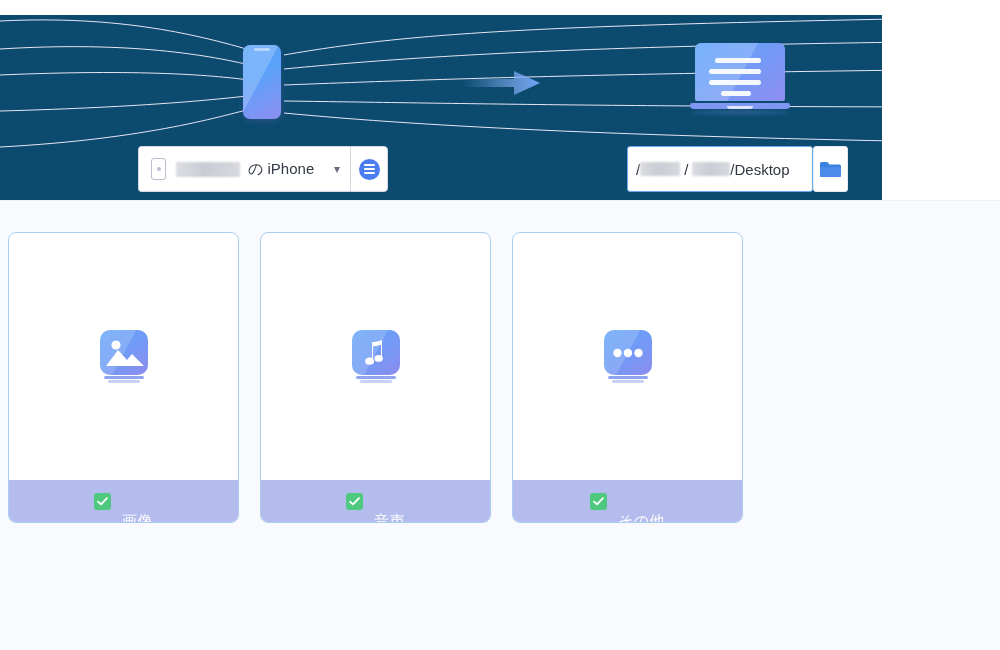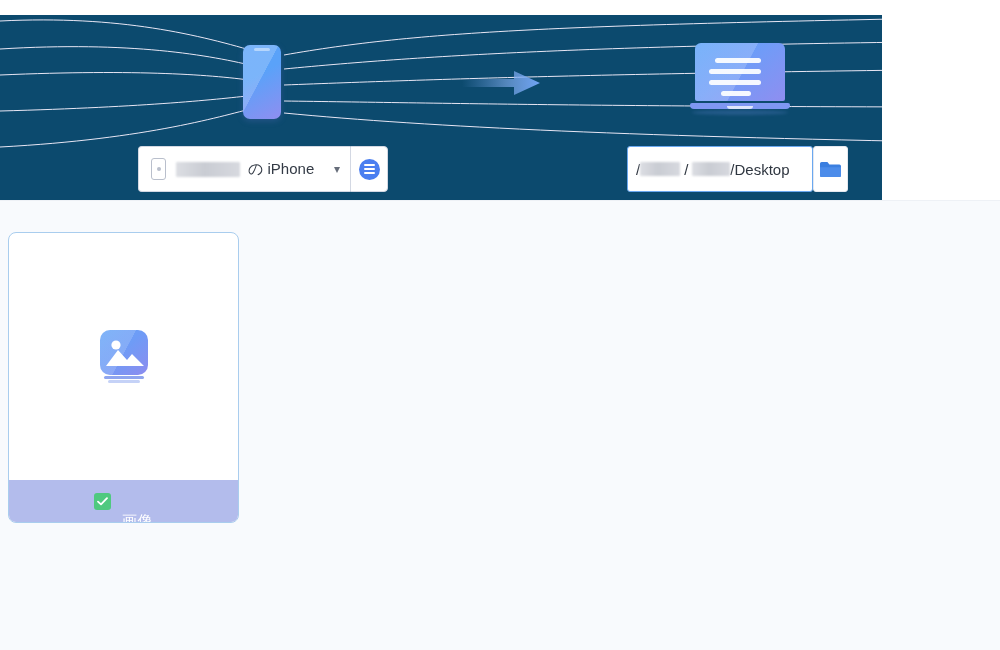--- a/index.html
+++ b/index.html
@@ -426,18 +426,67 @@
       <div class="card-footer">
         <span class="checkbox">
           <svg width="11" height="9" viewBox="0 0 11 9">
               <path d="M1,4.6 L4,7.4 L10,1.2" fill="none" stroke="#fff" stroke-width="1.8" stroke-linecap="round" stroke-linejoin="round"></path>
             </svg>
         </span>
         <span class="card-label">画像</span>
       </div>
     </div>
 
-
-
+    <div class="card">
+      <div class="card-body">
+        <div class="tile-wrap">
+          <div class="tile">
+            <svg width="48" height="45" viewBox="0 0 48 45">
+              <path d="M30,10 L30,27 A1,1 0 0 1 29,28 L29,14.6 L21,16.6 L21,30 A1,1 0 0 1 20,31 L20,14 Z" fill="#ffffff"></path>
+              <rect x="20" y="11.5" width="10" height="4" fill="#ffffff" transform="rotate(-8 25 13.5)"></rect>
+              <ellipse cx="17.6" cy="31.2" rx="4.4" ry="3.6" fill="#ffffff"></ellipse>
+              <ellipse cx="26.6" cy="28.4" rx="4.2" ry="3.4" fill="#ffffff"></ellipse>
+            </svg>
+            <div class="tile-sheen"></div>
+          </div>
+          <div class="tile-shadow-1"></div>
+          <div class="tile-shadow-2"></div>
+        </div>
+      </div>
+      <div class="card-footer">
+        <span class="checkbox">
+          <svg width="11" height="9" viewBox="0 0 11 9">
+              <path d="M1,4.6 L4,7.4 L10,1.2" fill="none" stroke="#fff" stroke-width="1.8" stroke-linecap="round" stroke-linejoin="round"></path>
+            </svg>
+        </span>
+        <span class="card-label">音声</span>
+      </div>
+    </div>
+
+
+    <div class="card">
+      <div class="card-body">
+        <div class="tile-wrap">
+          <div class="tile">
+            <svg width="48" height="45" viewBox="0 0 48 45">
+              <circle cx="13.5" cy="23" r="4.2" fill="#ffffff"></circle>
+              <circle cx="24" cy="23" r="4.2" fill="#ffffff"></circle>
+              <circle cx="34.5" cy="23" r="4.2" fill="#ffffff"></circle>
+            </svg>
+            <div class="tile-sheen"></div>
+          </div>
+          <div class="tile-shadow-1"></div>
+          <div class="tile-shadow-2"></div>
+        </div>
+      </div>
+      <div class="card-footer">
+        <span class="checkbox">
+          <svg width="11" height="9" viewBox="0 0 11 9">
+              <path d="M1,4.6 L4,7.4 L10,1.2" fill="none" stroke="#fff" stroke-width="1.8" stroke-linecap="round" stroke-linejoin="round"></path>
+            </svg>
+        </span>
+        <span class="card-label">その他</span>
+      </div>
+    </div>
 
   </div>
 
 </div>
 
 </body></html>

